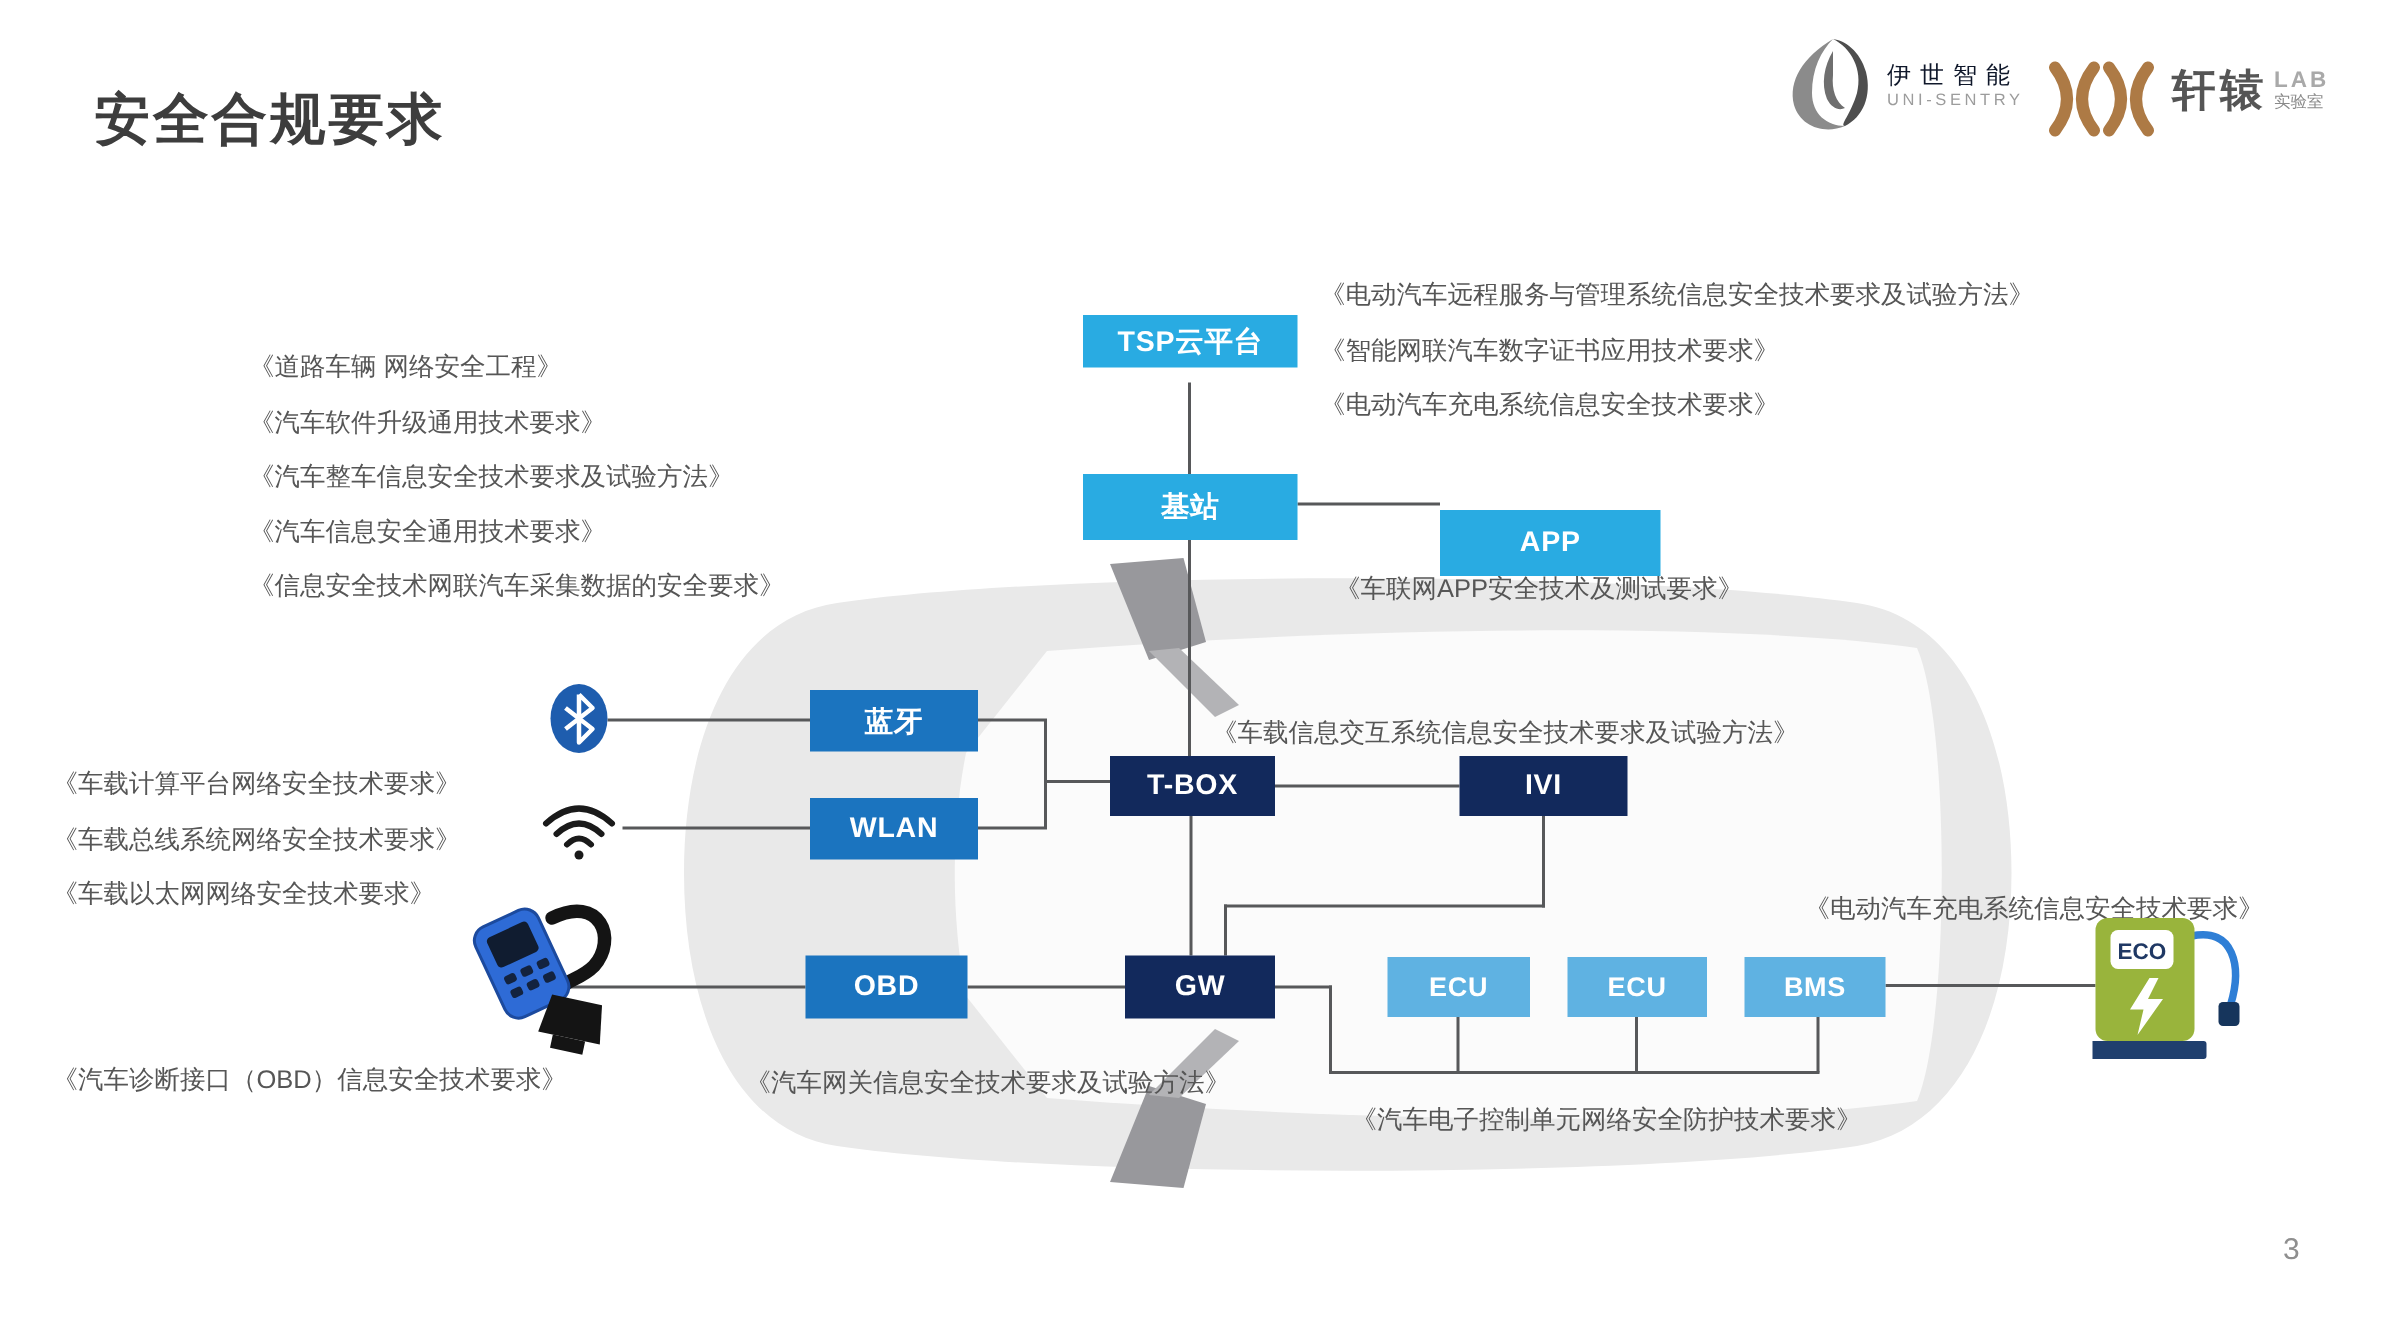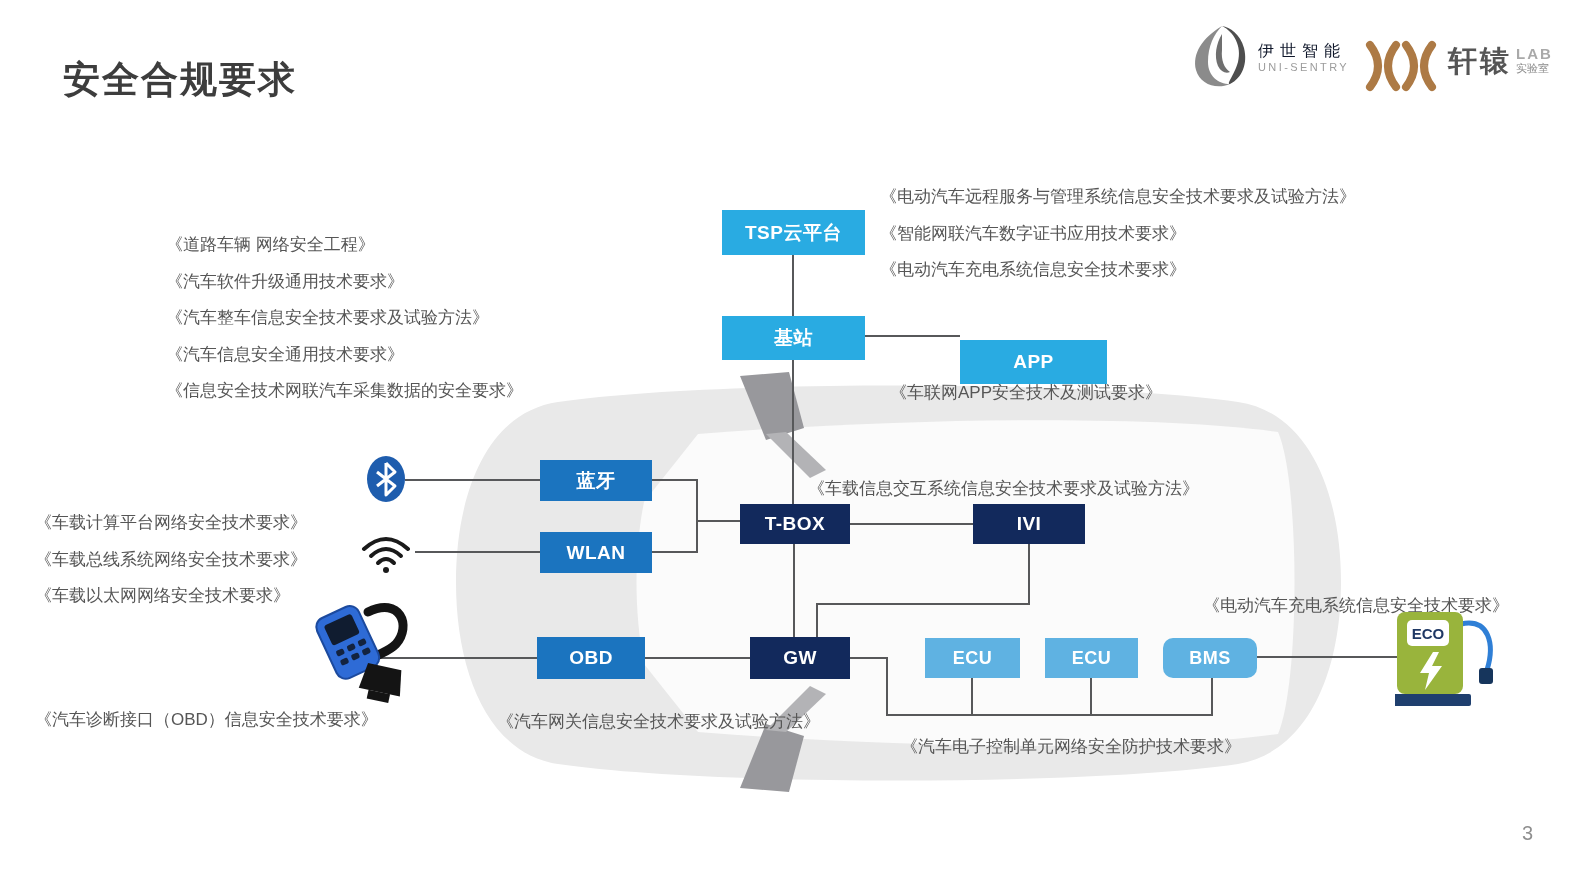--- a/index.html
+++ b/index.html
@@ -106,32 +106,32 @@
   <div class="ln" style="left:378px;top:657px;width:159px;height:2px;"></div>
   <div class="ln" style="left:645px;top:657px;width:105px;height:2px;"></div>
   <div class="ln" style="left:850px;top:657px;width:38px;height:2px;"></div>
   <div class="ln" style="left:886px;top:657px;width:2px;height:58px;"></div>
   <div class="ln" style="left:886px;top:714px;width:327px;height:2px;"></div>
   <div class="ln" style="left:971px;top:678px;width:2px;height:37px;"></div>
   <div class="ln" style="left:1090px;top:678px;width:2px;height:37px;"></div>
   <div class="ln" style="left:1211px;top:678px;width:2px;height:37px;"></div>
   <div class="ln" style="left:1257px;top:656px;width:140px;height:2px;"></div>
 
-  <div class="node cyan" style="left:722px;top:210px;width:143px;height:45px;">TSP云平台</div>
+  <div class="node cyan" style="left:722px;top:210px;width:143px;height:35px;">TSP云平台</div>
   <div class="node cyan" style="left:722px;top:316px;width:143px;height:44px;">基站</div>
   <div class="node cyan" style="left:960px;top:316px;width:147px;height:44px;margin-top:24px;">APP</div>
   <div class="node blue" style="left:540px;top:460px;width:112px;height:41px;">蓝牙</div>
   <div class="node blue" style="left:540px;top:532px;width:112px;height:41px;">WLAN</div>
   <div class="node navy" style="left:740px;top:504px;width:110px;height:40px;">T-BOX</div>
   <div class="node navy" style="left:973px;top:504px;width:112px;height:40px;">IVI</div>
   <div class="node blue" style="left:537px;top:637px;width:108px;height:42px;">OBD</div>
   <div class="node navy" style="left:750px;top:637px;width:100px;height:42px;">GW</div>
   <div class="node lblue" style="left:925px;top:638px;width:95px;height:40px;">ECU</div>
   <div class="node lblue" style="left:1045px;top:638px;width:93px;height:40px;">ECU</div>
-  <div class="node lblue" style="left:1163px;top:638px;width:94px;height:40px;border-radius:10px;">BMS</div>
+  <div class="node lblue" style="left:1163px;top:638px;width:94px;height:40px;">BMS</div>
 
   <svg style="position:absolute;left:366px;top:455px;" width="40" height="48" viewBox="0 0 40 48">
     <ellipse cx="20" cy="24" rx="19" ry="23" fill="#1e5dae"></ellipse>
     <path d="M20 8 V40 L29 31 L11 17 M11 31 L29 17 L20 8" stroke="#ffffff" stroke-width="3" fill="none" stroke-linejoin="round"></path>
   </svg>
 
   <svg style="position:absolute;left:360px;top:528px;" width="52" height="47" viewBox="0 0 52 47">
     <g stroke="#1a1a1a" stroke-width="4" fill="none" stroke-linecap="round">
       <path d="M4,21 Q26,1 48,21"></path>
       <path d="M11,28 Q26,14 41,28"></path>

